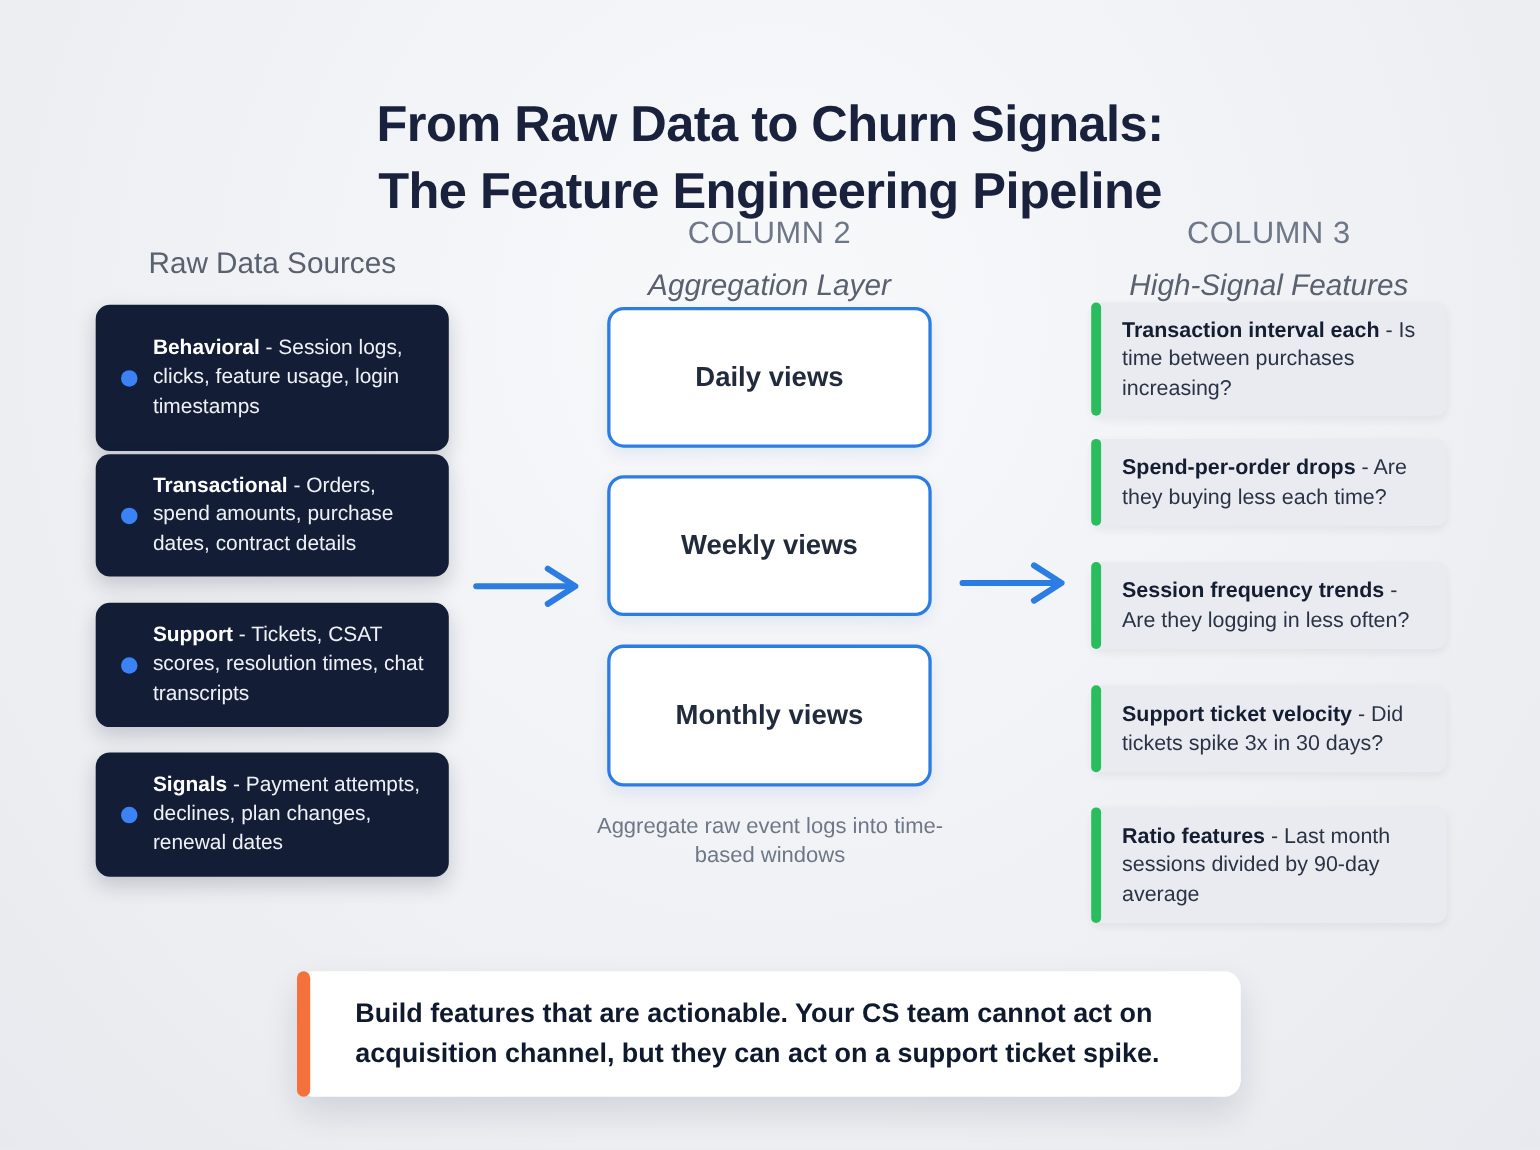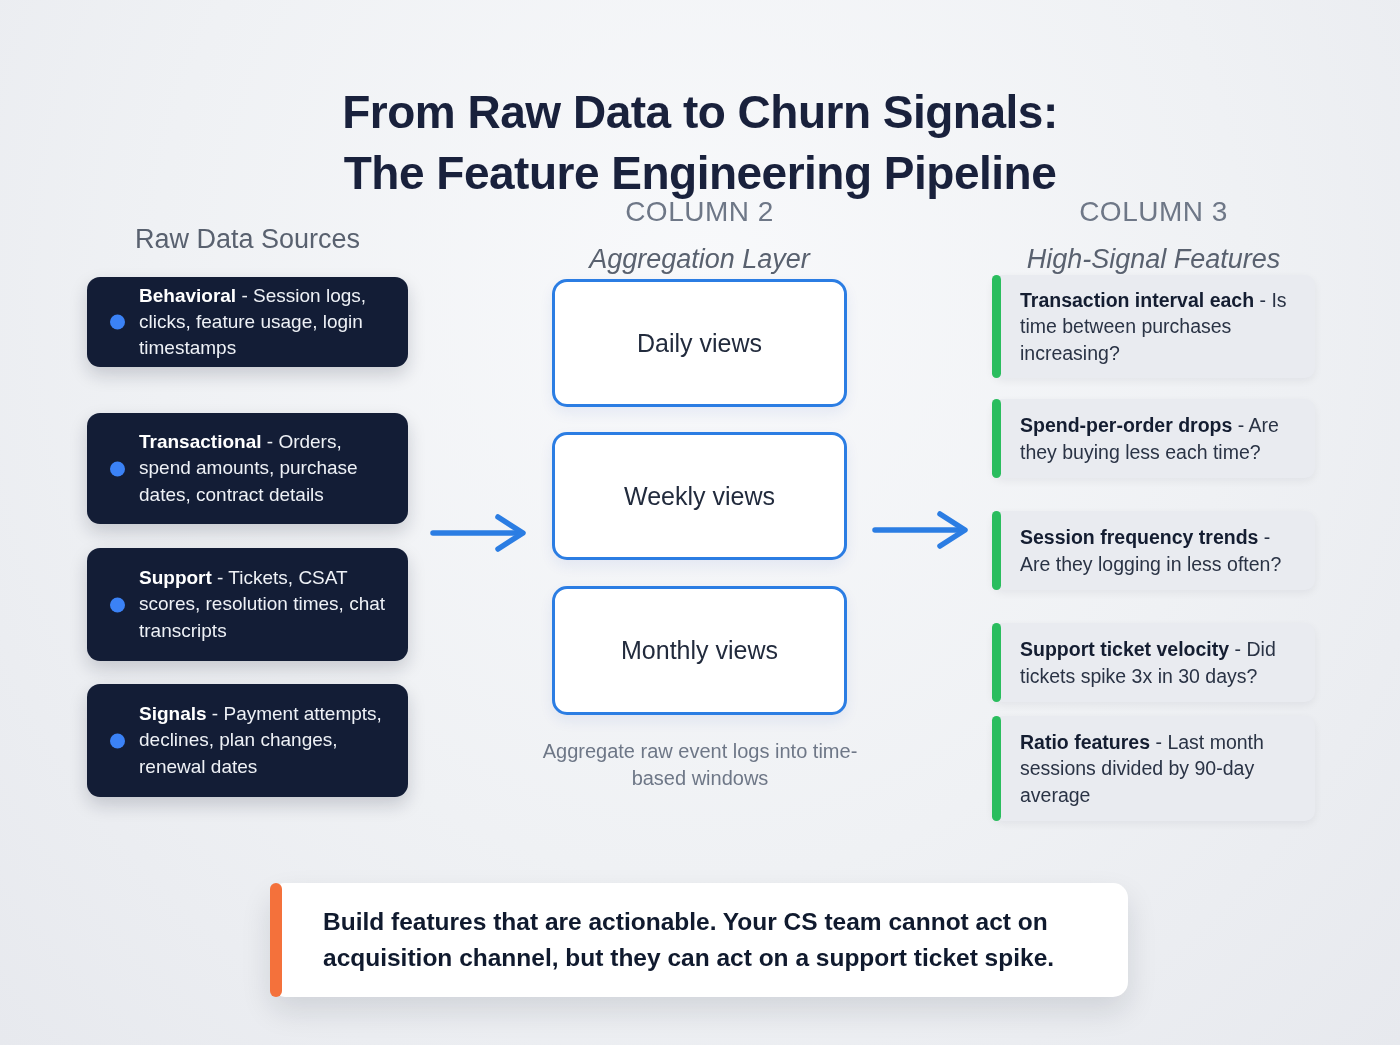--- a/index.html
+++ b/index.html
@@ -81,21 +81,21 @@
     position: absolute;
     left: 552px; width: 295px;
     background: #ffffff;
     border: 3px solid #2b7de3;
     border-radius: 15px;
     display: flex;
     align-items: center;
     justify-content: center;
     color: #222b3d;
     font-size: 25px;
-    font-weight: 400;
+    font-weight: 700;
     box-shadow: 0 6px 14px rgba(30, 64, 175, 0.08);
   }
   .agg-caption {
     position: absolute;
     left: 540px; width: 320px; top: 738px;
     text-align: center;
     color: #6e7787;
     font-size: 20px;
     line-height: 1.35;
   }
@@ -170,21 +170,21 @@
   <div class="head-group col2-head">
     <div class="eyebrow">COLUMN 2</div>
     <div class="col-header">Aggregation Layer</div>
   </div>
 
   <div class="head-group col3-head">
     <div class="eyebrow">COLUMN 3</div>
     <div class="col-header">High-Signal Features</div>
   </div>
 
-  <div class="dark-card" style="top:277px;height:90px">
+  <div class="dark-card" style="top:277px;height:133px">
     <span class="dot"></span>
     <p><b>Behavioral</b><span> - Session logs, clicks, feature usage, login timestamps</span></p>
   </div>
 
   <div class="dark-card" style="top:413px;height:111px">
     <span class="dot"></span>
     <p><b>Transactional</b><span> - Orders, spend amounts, purchase dates, contract details</span></p>
   </div>
 
   <div class="dark-card" style="top:548px;height:113px">
@@ -232,21 +232,21 @@
   <div class="feature-card" style="top:511px;height:79px">
     <span class="green-bar"></span>
     <p><b>Session frequency trends</b><span> - Are they logging in less often?</span></p>
   </div>
 
   <div class="feature-card" style="top:623px;height:79px">
     <span class="green-bar"></span>
     <p><b>Support ticket velocity</b><span> - Did tickets spike 3x in 30 days?</span></p>
   </div>
 
-  <div class="feature-card" style="top:716px;height:105px">
+  <div class="feature-card" style="top:734px;height:105px">
     <span class="green-bar"></span>
     <p><b>Ratio features</b><span> - Last month sessions divided by 90-day average</span></p>
   </div>
 
   <div class="footer-card">
     <span class="orange-bar"></span>
     <p>Build features that are actionable. Your CS team cannot act on acquisition channel, but they can act on a support ticket spike.</p>
   </div>
 
 </div>

